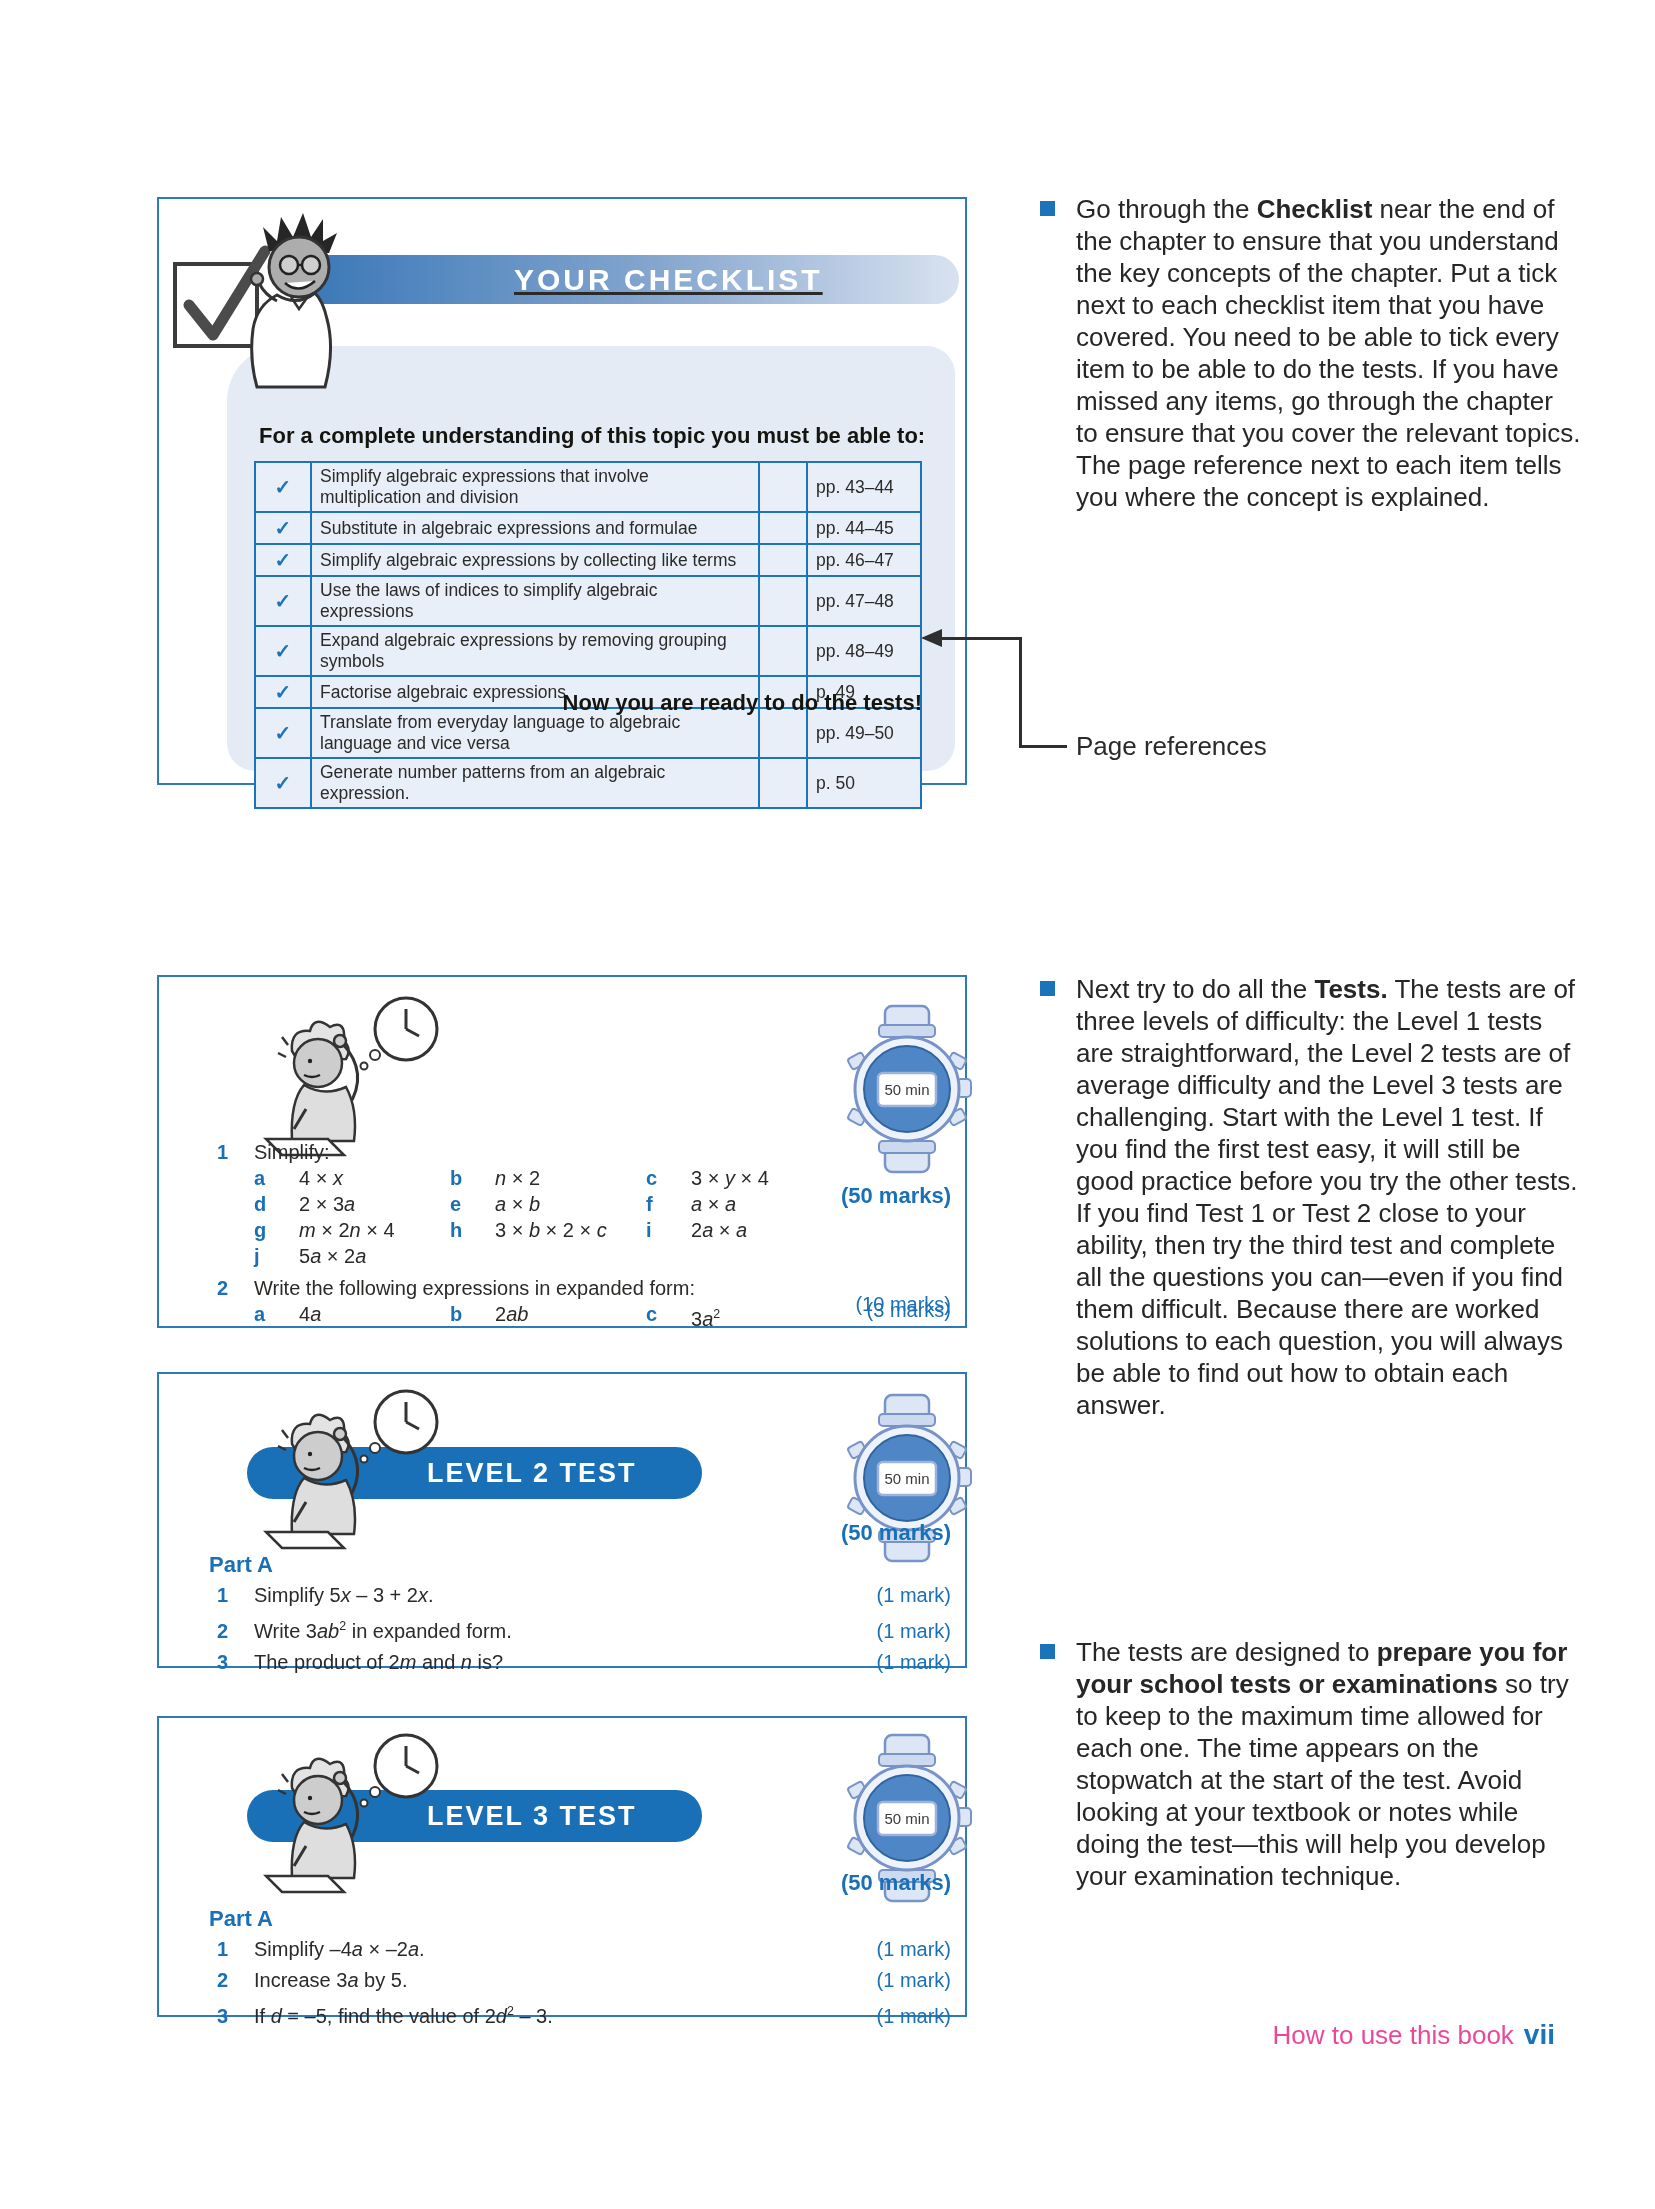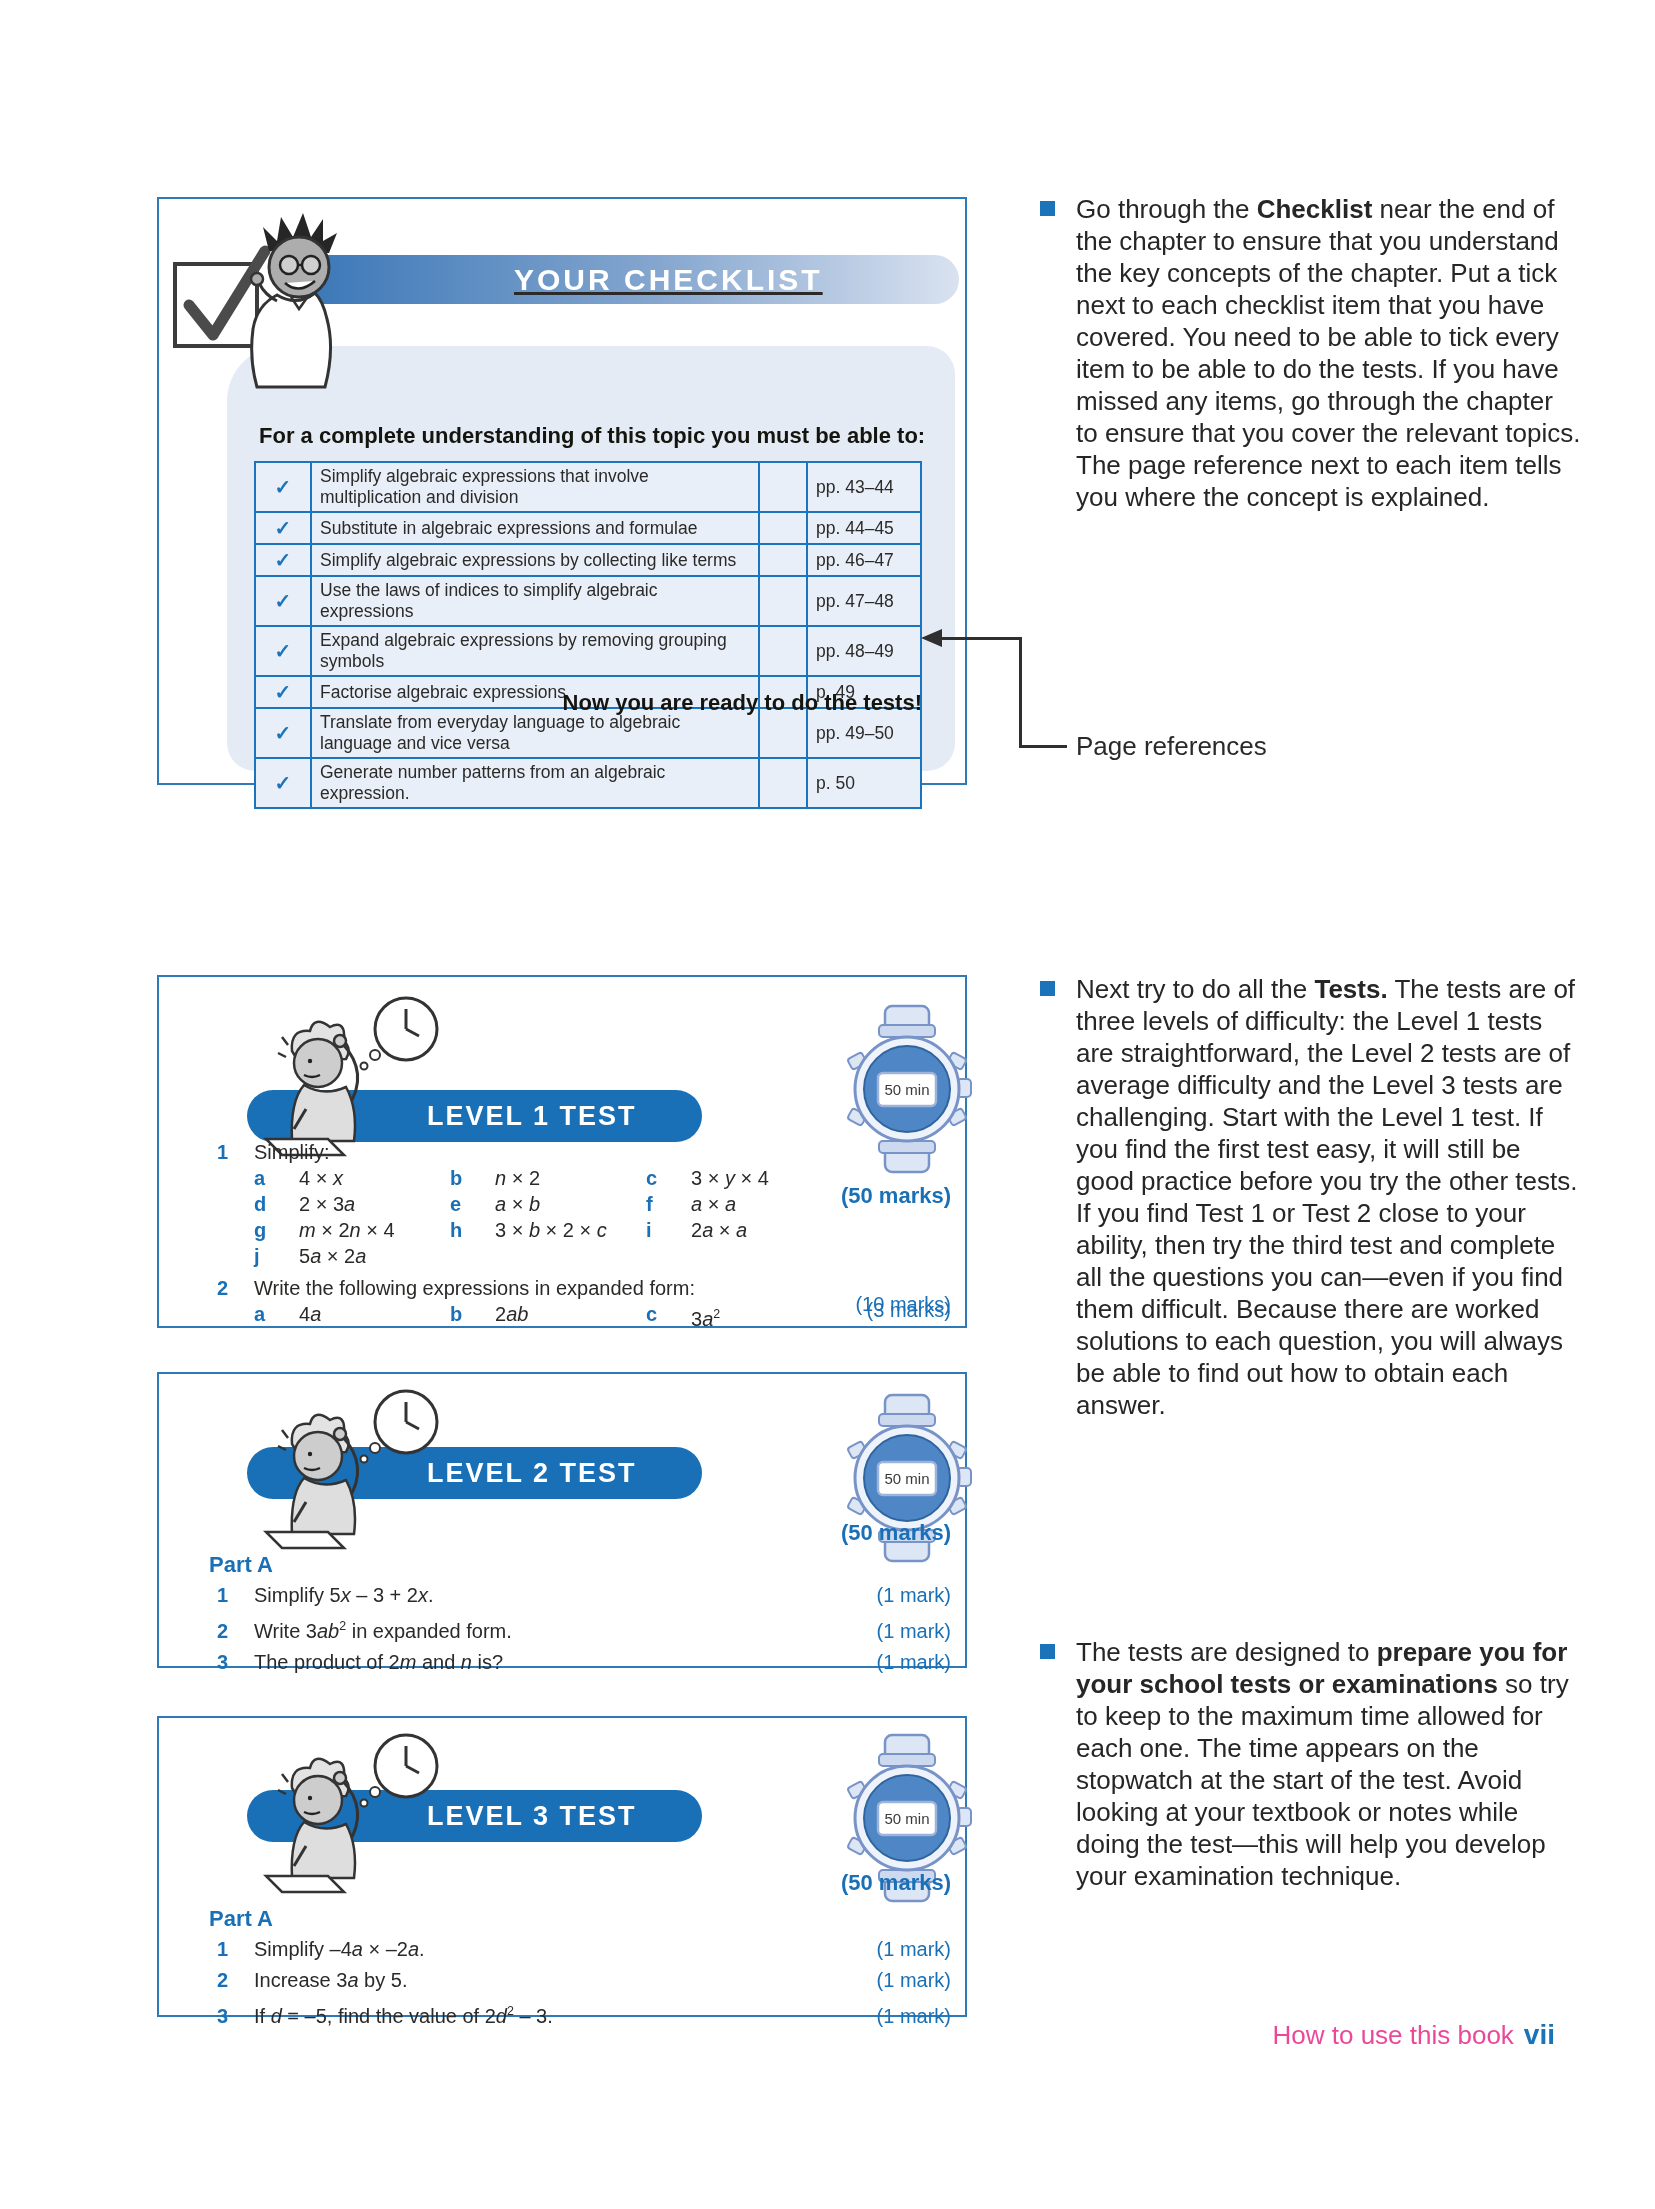--- a/index.html
+++ b/index.html
@@ -180,23 +180,20 @@
   <div class="bullet" id="bullet2">
     <span class="sq"></span>
     <div class="btext"><span>Next try to do all the </span><span class="b">Tests.</span><span> The tests are of three levels of difficulty: the Level 1 tests are straightforward, the Level 2 tests are of average difficulty and the Level 3 tests are challenging. Start with the Level 1 test. If you find the first test easy, it will still be good practice before you try the other tests. If you find Test 1 or Test 2 close to your ability, then try the third test and complete all the questions you can—even if you find them difficult. Because there are worked solutions to each question, you will always be able to find out how to obtain each answer.</span></div>
   </div>
   <div class="bullet" id="bullet3">
     <span class="sq"></span>
     <div class="btext"><span>The tests are designed to </span><span class="b">prepare you for your school tests or examinations</span><span> so try to keep to the maximum time allowed for each one. The time appears on the stopwatch at the start of the test. Avoid looking at your textbook or notes while doing the test—this will help you develop your examination technique.</span></div>
   </div>
 
   <section class="panel" id="level1">
-    <div class="pill">
-      <span>LEVEL 1 TEST</span>
-    </div>
     <svg class="tcartoon" viewBox="0 0 205 170">
       <circle cx="152" cy="40" r="31" fill="#fff" stroke="#333" stroke-width="3"></circle>
       <line x1="152" y1="40" x2="152" y2="20" stroke="#333" stroke-width="3"></line>
       <line x1="152" y1="40" x2="165" y2="47" stroke="#333" stroke-width="3"></line>
       <circle cx="121" cy="66" r="5" fill="#fff" stroke="#333" stroke-width="2"></circle>
       <circle cx="110" cy="77" r="3.5" fill="#fff" stroke="#333" stroke-width="2"></circle>
       <path d="M38 62 Q36 40 56 42 Q60 26 76 38 Q92 30 90 52 Q98 60 92 70 L44 72 Z" fill="#e3e3e3" stroke="#333" stroke-width="2.5"></path>
       <circle cx="64" cy="74" r="24" fill="#cdcdcd" stroke="#333" stroke-width="2.5"></circle>
       <path d="M94 118 Q116 84 88 54" fill="none" stroke="#333" stroke-width="3"></path>
       <circle cx="86" cy="52" r="6" fill="#cdcdcd" stroke="#333" stroke-width="2.5"></circle>

